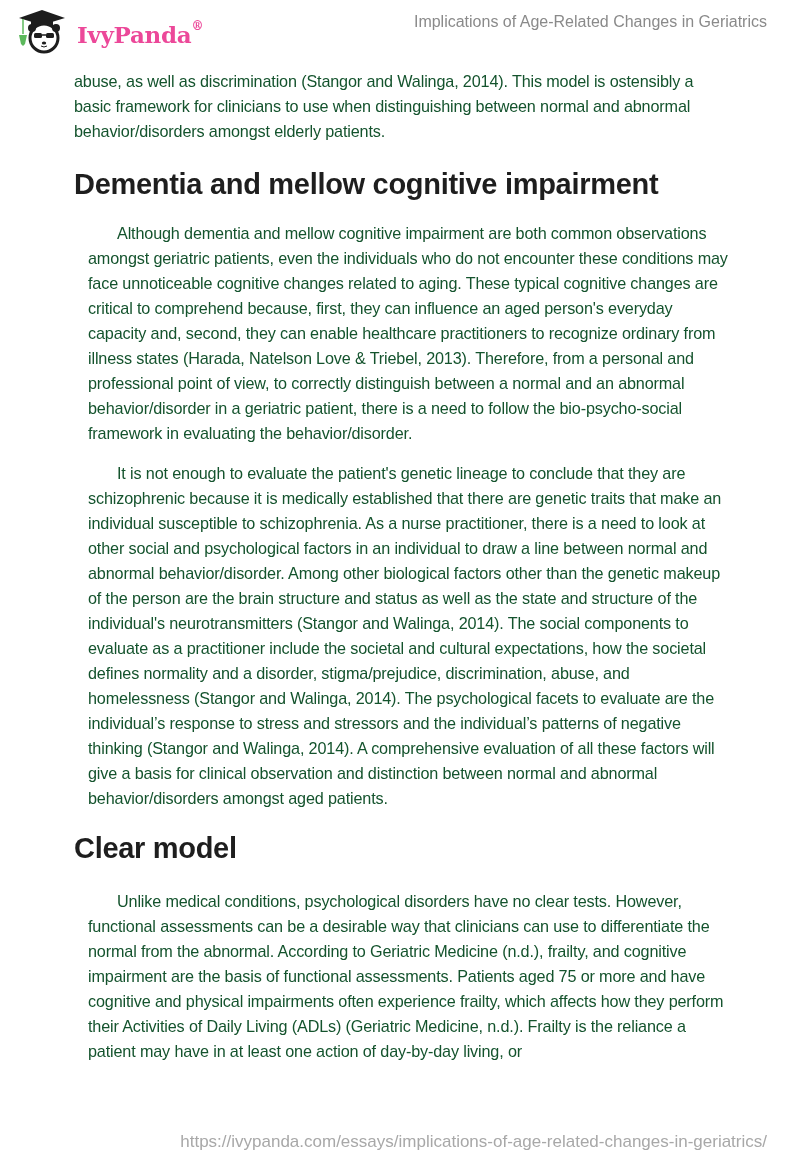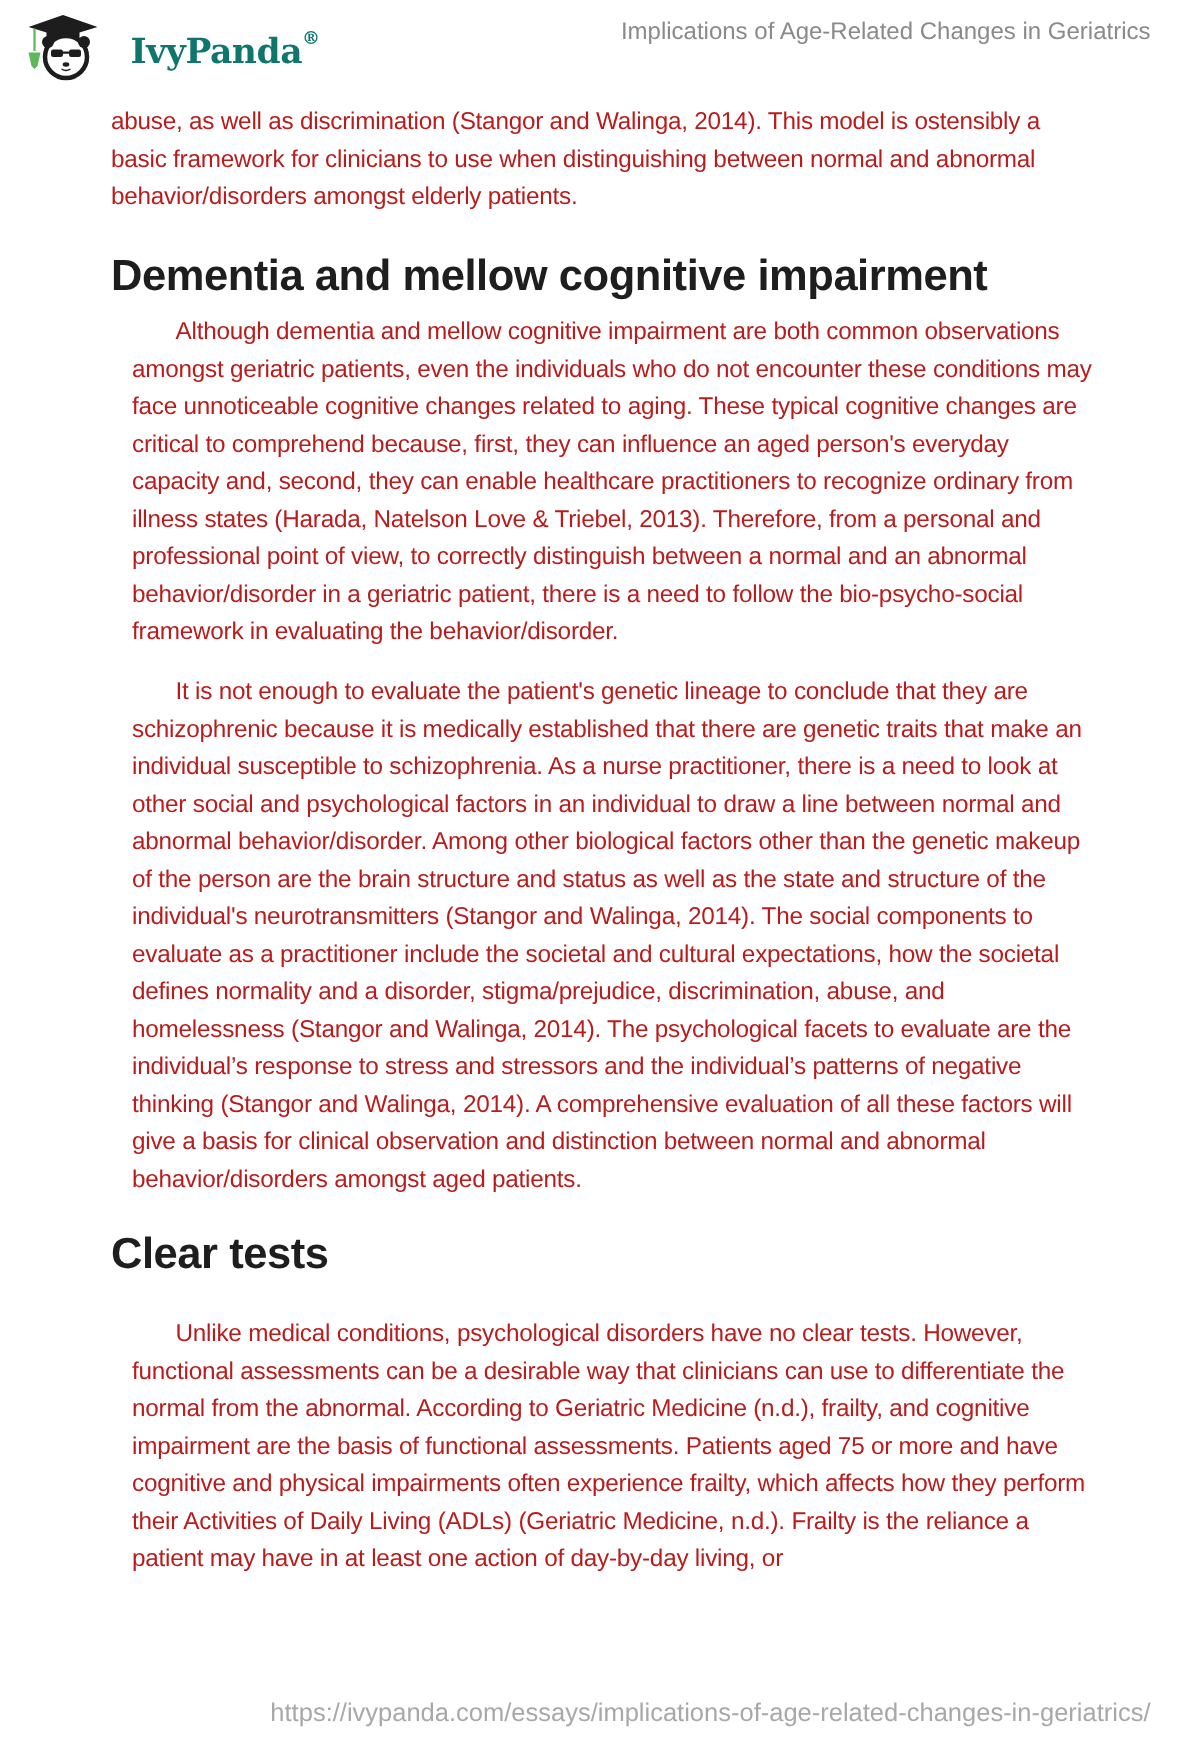--- a/index.html
+++ b/index.html
@@ -5,29 +5,29 @@
   html, body { margin: 0; padding: 0; background: #ffffff; }
   body {
     width: 800px; height: 1160px; position: relative; overflow: hidden;
     font-family: "Liberation Sans", sans-serif; color: #222222;
   }
   .header { position: absolute; left: 0; top: 0; width: 800px; height: 62px; }
   .logo { position: absolute; left: 17px; top: 8px; display: flex; align-items: center; }
   .logo svg { display: block; }
   .logo-text {
     font-family: "DejaVu Serif", serif; font-weight: bold; font-size: 23px;
-    color: #0f766e; margin-left: 20px; letter-spacing: -0.3px; position: relative; top: 3px;
+    color: #ec4899; margin-left: 10px; letter-spacing: -0.3px; position: relative; top: 3px;
   }
   .logo-text sup { font-size: 12px; position: relative; top: -4px; }
   .doc-title {
     position: absolute; right: 33px; top: 13px; font-size: 16px; color: #8a8a8a;
   }
   .content { position: absolute; left: 74px; top: 69px; width: 660px; }
   p {
-    margin: 0; font-size: 16.2px; line-height: 25px; color: #b91c1c; letter-spacing: -0.15px;
+    margin: 0; font-size: 16.2px; line-height: 25px; color: #14532d; letter-spacing: -0.15px;
   }
   p.indent { text-indent: 29px; margin-left: 14px; }
   h2 {
     margin: 0; font-size: 29px; font-weight: bold; color: #1e1e1e; letter-spacing: -0.3px;
   }
   .footer-url {
     position: absolute; right: 33px; top: 1132px; font-size: 17px; color: #a8a8a8;
   }
 </style>
 </head>
@@ -55,21 +55,21 @@
       <path d="M24,38 Q27,40 30,38" stroke="#1d1d1d" stroke-width="1" fill="none"></path>
     </svg>
     <span class="logo-text"><span>IvyPanda</span><sup>®</sup></span>
   </div>
   <div class="doc-title">Implications of Age-Related Changes in Geriatrics</div>
 </div>
 
 <div class="content">
   <p>abuse, as well as discrimination (Stangor and Walinga, 2014). This model is ostensibly a basic framework for clinicians to use when distinguishing between normal and abnormal behavior/disorders amongst elderly patients.</p>
 
-  <h2 style="margin-top:24px; margin-bottom:8px;">Dementia and mellow cognitive impairment</h2>
+  <h2 style="margin-top:24px; margin-bottom:20px;">Dementia and mellow cognitive impairment</h2>
   <p class="indent">Although dementia and mellow cognitive impairment are both common observations amongst geriatric patients, even the individuals who do not encounter these conditions may face unnoticeable cognitive changes related to aging. These typical cognitive changes are critical to comprehend because, first, they can influence an aged person's everyday capacity and, second, they can enable healthcare practitioners to recognize ordinary from illness states (Harada, Natelson Love &amp; Triebel, 2013). Therefore, from a personal and professional point of view, to correctly distinguish between a normal and an abnormal behavior/disorder in a geriatric patient, there is a need to follow the bio-psycho-social framework in evaluating the behavior/disorder.</p>
   <p class="indent" style="margin-top:15px;">It is not enough to evaluate the patient's genetic lineage to conclude that they are schizophrenic because it is medically established that there are genetic traits that make an individual susceptible to schizophrenia. As a nurse practitioner, there is a need to look at other social and psychological factors in an individual to draw a line between normal and abnormal behavior/disorder. Among other biological factors other than the genetic makeup of the person are the brain structure and status as well as the state and structure of the individual's neurotransmitters (Stangor and Walinga, 2014). The social components to evaluate as a practitioner include the societal and cultural expectations, how the societal defines normality and a disorder, stigma/prejudice, discrimination, abuse, and homelessness (Stangor and Walinga, 2014). The psychological facets to evaluate are the individual’s response to stress and stressors and the individual’s patterns of negative thinking (Stangor and Walinga, 2014). A comprehensive evaluation of all these factors will give a basis for clinical observation and distinction between normal and abnormal behavior/disorders amongst aged patients.</p>
 
-  <h2 style="margin-top:21px; margin-bottom:24px;">Clear tests</h2>
+  <h2 style="margin-top:21px; margin-bottom:24px;">Clear model</h2>
   <p class="indent">Unlike medical conditions, psychological disorders have no clear tests. However, functional assessments can be a desirable way that clinicians can use to differentiate the normal from the abnormal. According to Geriatric Medicine (n.d.), frailty, and cognitive impairment are the basis of functional assessments. Patients aged 75 or more and have cognitive and physical impairments often experience frailty, which affects how they perform their Activities of Daily Living (ADLs) (Geriatric Medicine, n.d.). Frailty is the reliance a patient may have in at least one action of day-by-day living, or</p>
 </div>
 
 <div class="footer-url">https://ivypanda.com/essays/implications-of-age-related-changes-in-geriatrics/</div>
 
 </body></html>

